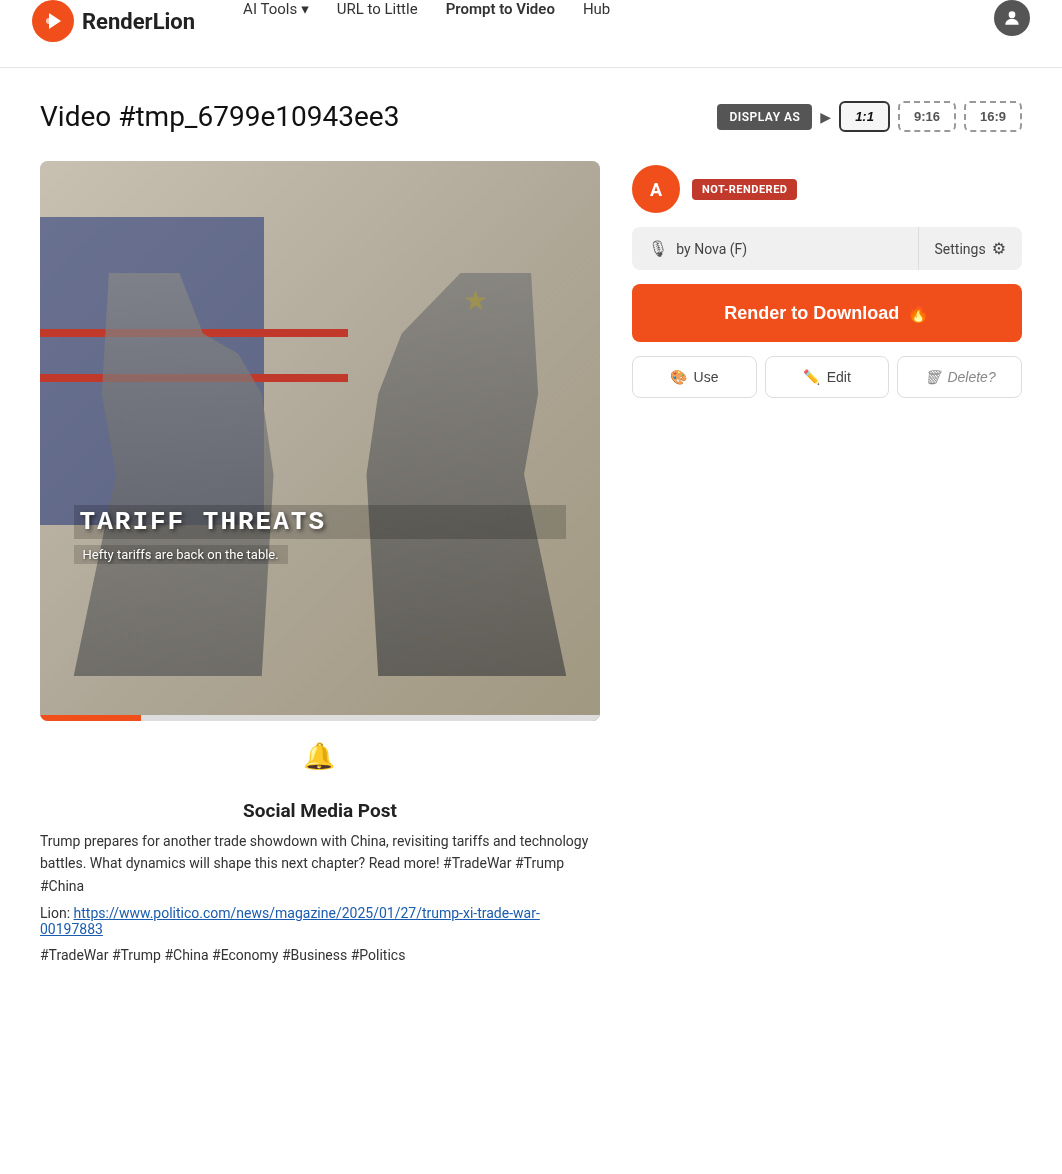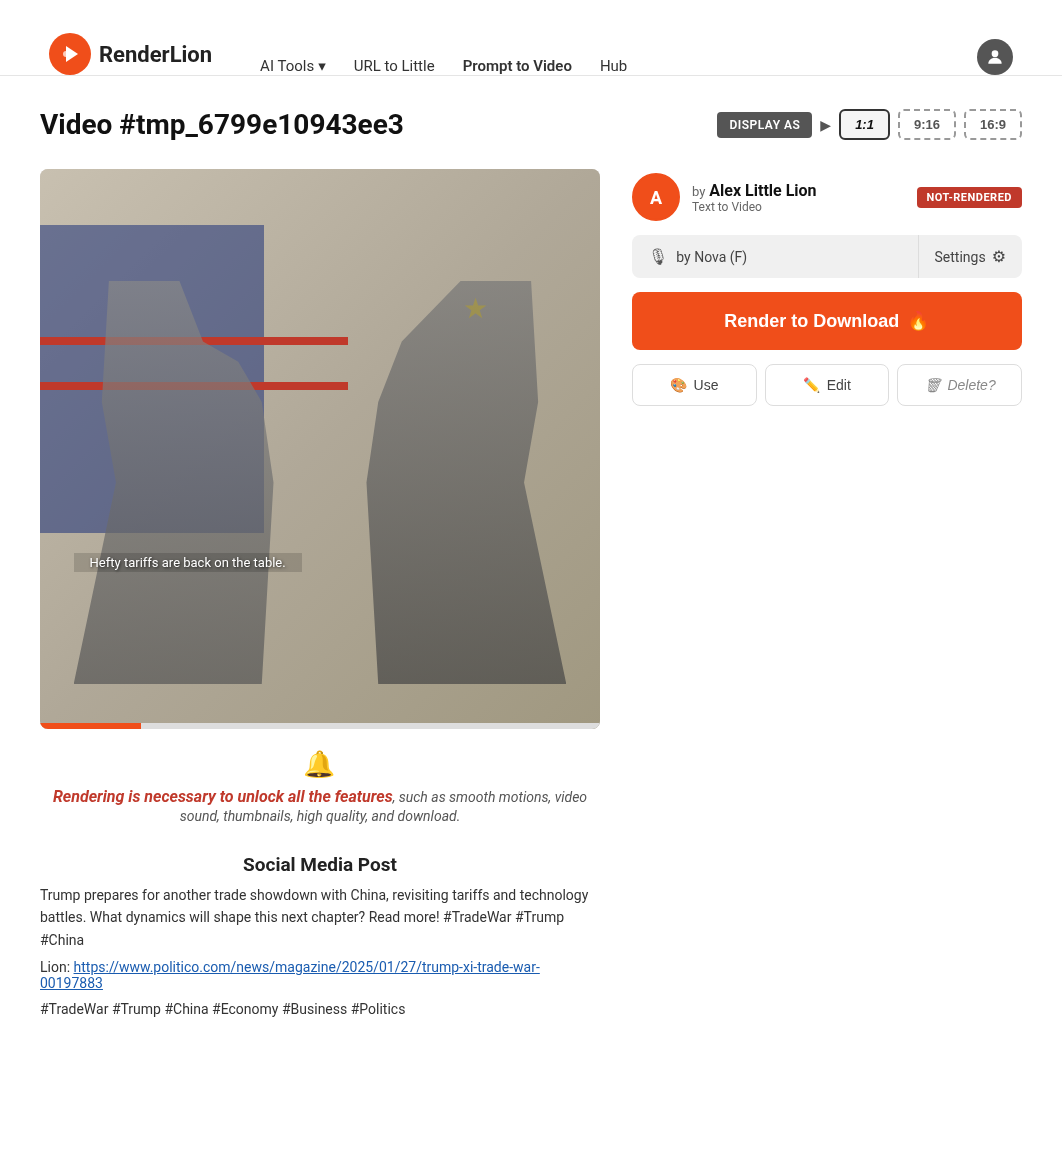--- a/index.html
+++ b/index.html
@@ -1,20 +1,20 @@
 <!DOCTYPE html>
 <html><head>
   <meta charset="utf-8">
   <style>
     * { box-sizing: border-box; margin: 0; padding: 0; }
     body { font-family: -apple-system, BlinkMacSystemFont, 'Segoe UI', Roboto, sans-serif; background: #fff; color: #222; }
 
     
     nav {
-      display: flex; align-items: flex-end; padding: 0 49px; height: 76px;
+      display: flex; align-items: flex-start; padding: 0 32px; height: 68px;
       border-bottom: 1px solid #e5e5e5; background: #fff;
     }
     .nav-logo { display: flex; align-items: center; gap: 8px; text-decoration: none; margin-right: 48px; }
     .nav-logo-icon {
       width: 42px; height: 42px; background: #f04e1a; border-radius: 50%;
       display: flex; align-items: center; justify-content: center;
     }
     .nav-logo-icon svg { width: 24px; height: 24px; }
     .nav-logo-text { font-size: 22px; font-weight: 700; color: #222; }
     .nav-links { display: flex; gap: 28px; align-items: center; flex: 1; }
@@ -26,21 +26,21 @@
     .nav-user {
       width: 36px; height: 36px; border-radius: 50%; background: #555;
       display: flex; align-items: center; justify-content: center; cursor: pointer;
     }
 
     
     .main-container { max-width: 1062px; margin: 0 auto; padding: 32px 40px; }
 
     
     .page-title-row { display: flex; align-items: center; justify-content: space-between; margin-bottom: 28px; }
-    .page-title { font-size: 28px; font-weight: 700; color: #111; }
+    .page-title { font-size: 28px; font-weight: 400; color: #111; }
     .display-as-row { display: flex; align-items: center; gap: 8px; }
     .display-as-label {
       background: #555; color: #fff; font-size: 12px; font-weight: 600;
       padding: 6px 12px; border-radius: 4px; letter-spacing: 0.5px;
     }
     .aspect-btn {
       border: 2px dashed #999; background: transparent; color: #555;
       font-size: 13px; font-weight: 600; padding: 6px 14px; border-radius: 6px;
       cursor: pointer;
     }
@@ -75,21 +75,21 @@
     }
     .video-headline {
       font-size: 26px; font-weight: 900; color: #fff; letter-spacing: 2px;
       text-transform: uppercase; font-family: 'Courier New', monospace;
       text-shadow: 2px 2px 4px rgba(0,0,0,0.6);
       background: rgba(0,0,0,0.18); padding: 2px 6px;
     }
     .video-subtext {
       font-size: 13px; color: #fff; margin-top: 6px;
       text-shadow: 1px 1px 3px rgba(0,0,0,0.7);
-      background: rgba(0,0,0,0.15); padding: 2px 16px; display: inline-block;
+      background: rgba(0,0,0,0.15); padding: 2px 9px; display: inline-block;
     }
     .video-progress-bar {
       position: absolute; bottom: 0; left: 0; width: 100%; height: 6px; background: #ddd;
     }
     .video-progress-fill { width: 18%; height: 100%; background: #f04e1a; }
 
     
     .notification-area { margin-top: 20px; text-align: center; padding: 0 10px; }
     .bell-icon { font-size: 26px; color: #c0392b; margin-bottom: 8px; }
     .render-notice-bold { font-weight: 700; font-style: italic; color: #c0392b; }
@@ -232,58 +232,49 @@
             <div class="flag-red-stripe"></div>
             <div class="flag-red-stripe2"></div>
             <div class="flag-star">★</div>
 
             <div class="people-silhouette">
               <div class="silhouette-left"></div>
               <div class="silhouette-right"></div>
             </div>
 
             <div class="video-text-overlay">
+              <div class="video-headline">TARIFF THREATS</div>
               <div class="video-subtext">Hefty tariffs are back on the table.</div>
             </div>
           </div>
           <div class="video-progress-bar">
             <div class="video-progress-fill" style="width: 18%;"></div>
           </div>
         </div>
       </div>
 
       <div class="notification-area">
         <div class="bell-icon">🔔</div>
-        <div>
-          <span class="render-notice-bold">Rendering is necessary to unlock all the features</span><span class="render-notice-text">, such as smooth motions, video sound, thumbnails, high quality, and download.</span>
-        </div>
       </div>
 
       <div class="social-post-section">
         <div class="social-post-title">Social Media Post</div>
         <p class="social-post-text">Trump prepares for another trade showdown with China, revisiting tariffs and technology battles. What dynamics will shape this next chapter? Read more! #TradeWar #Trump #China</p>
         <p class="link-label">
           <span>Lion:</span>
           <a class="social-link" href="#">https://www.politico.com/news/magazine/2025/01/27/trump-xi-trade-war-00197883</a>
         </p>
         <p class="hashtags">#TradeWar #Trump #China #Economy #Business #Politics</p>
       </div>
     </div>
 
     <div class="right-panel">
 
       <div class="author-row">
         <div class="author-avatar">A</div>
-        <div class="author-info">
-          <div>
-            <span class="author-by">by</span>
-            <span class="author-name">Alex Little Lion</span>
-          </div>
-          <div class="author-type">Text to Video</div>
-        </div>
         <span class="not-rendered-badge">NOT-RENDERED</span>
       </div>
 
       <div class="voice-settings-row">
         <div class="voice-section">
           <span class="mic-icon">🎙</span>
           <span>by Nova (F)</span>
         </div>
         <div class="settings-section">
           <span>Settings</span>

